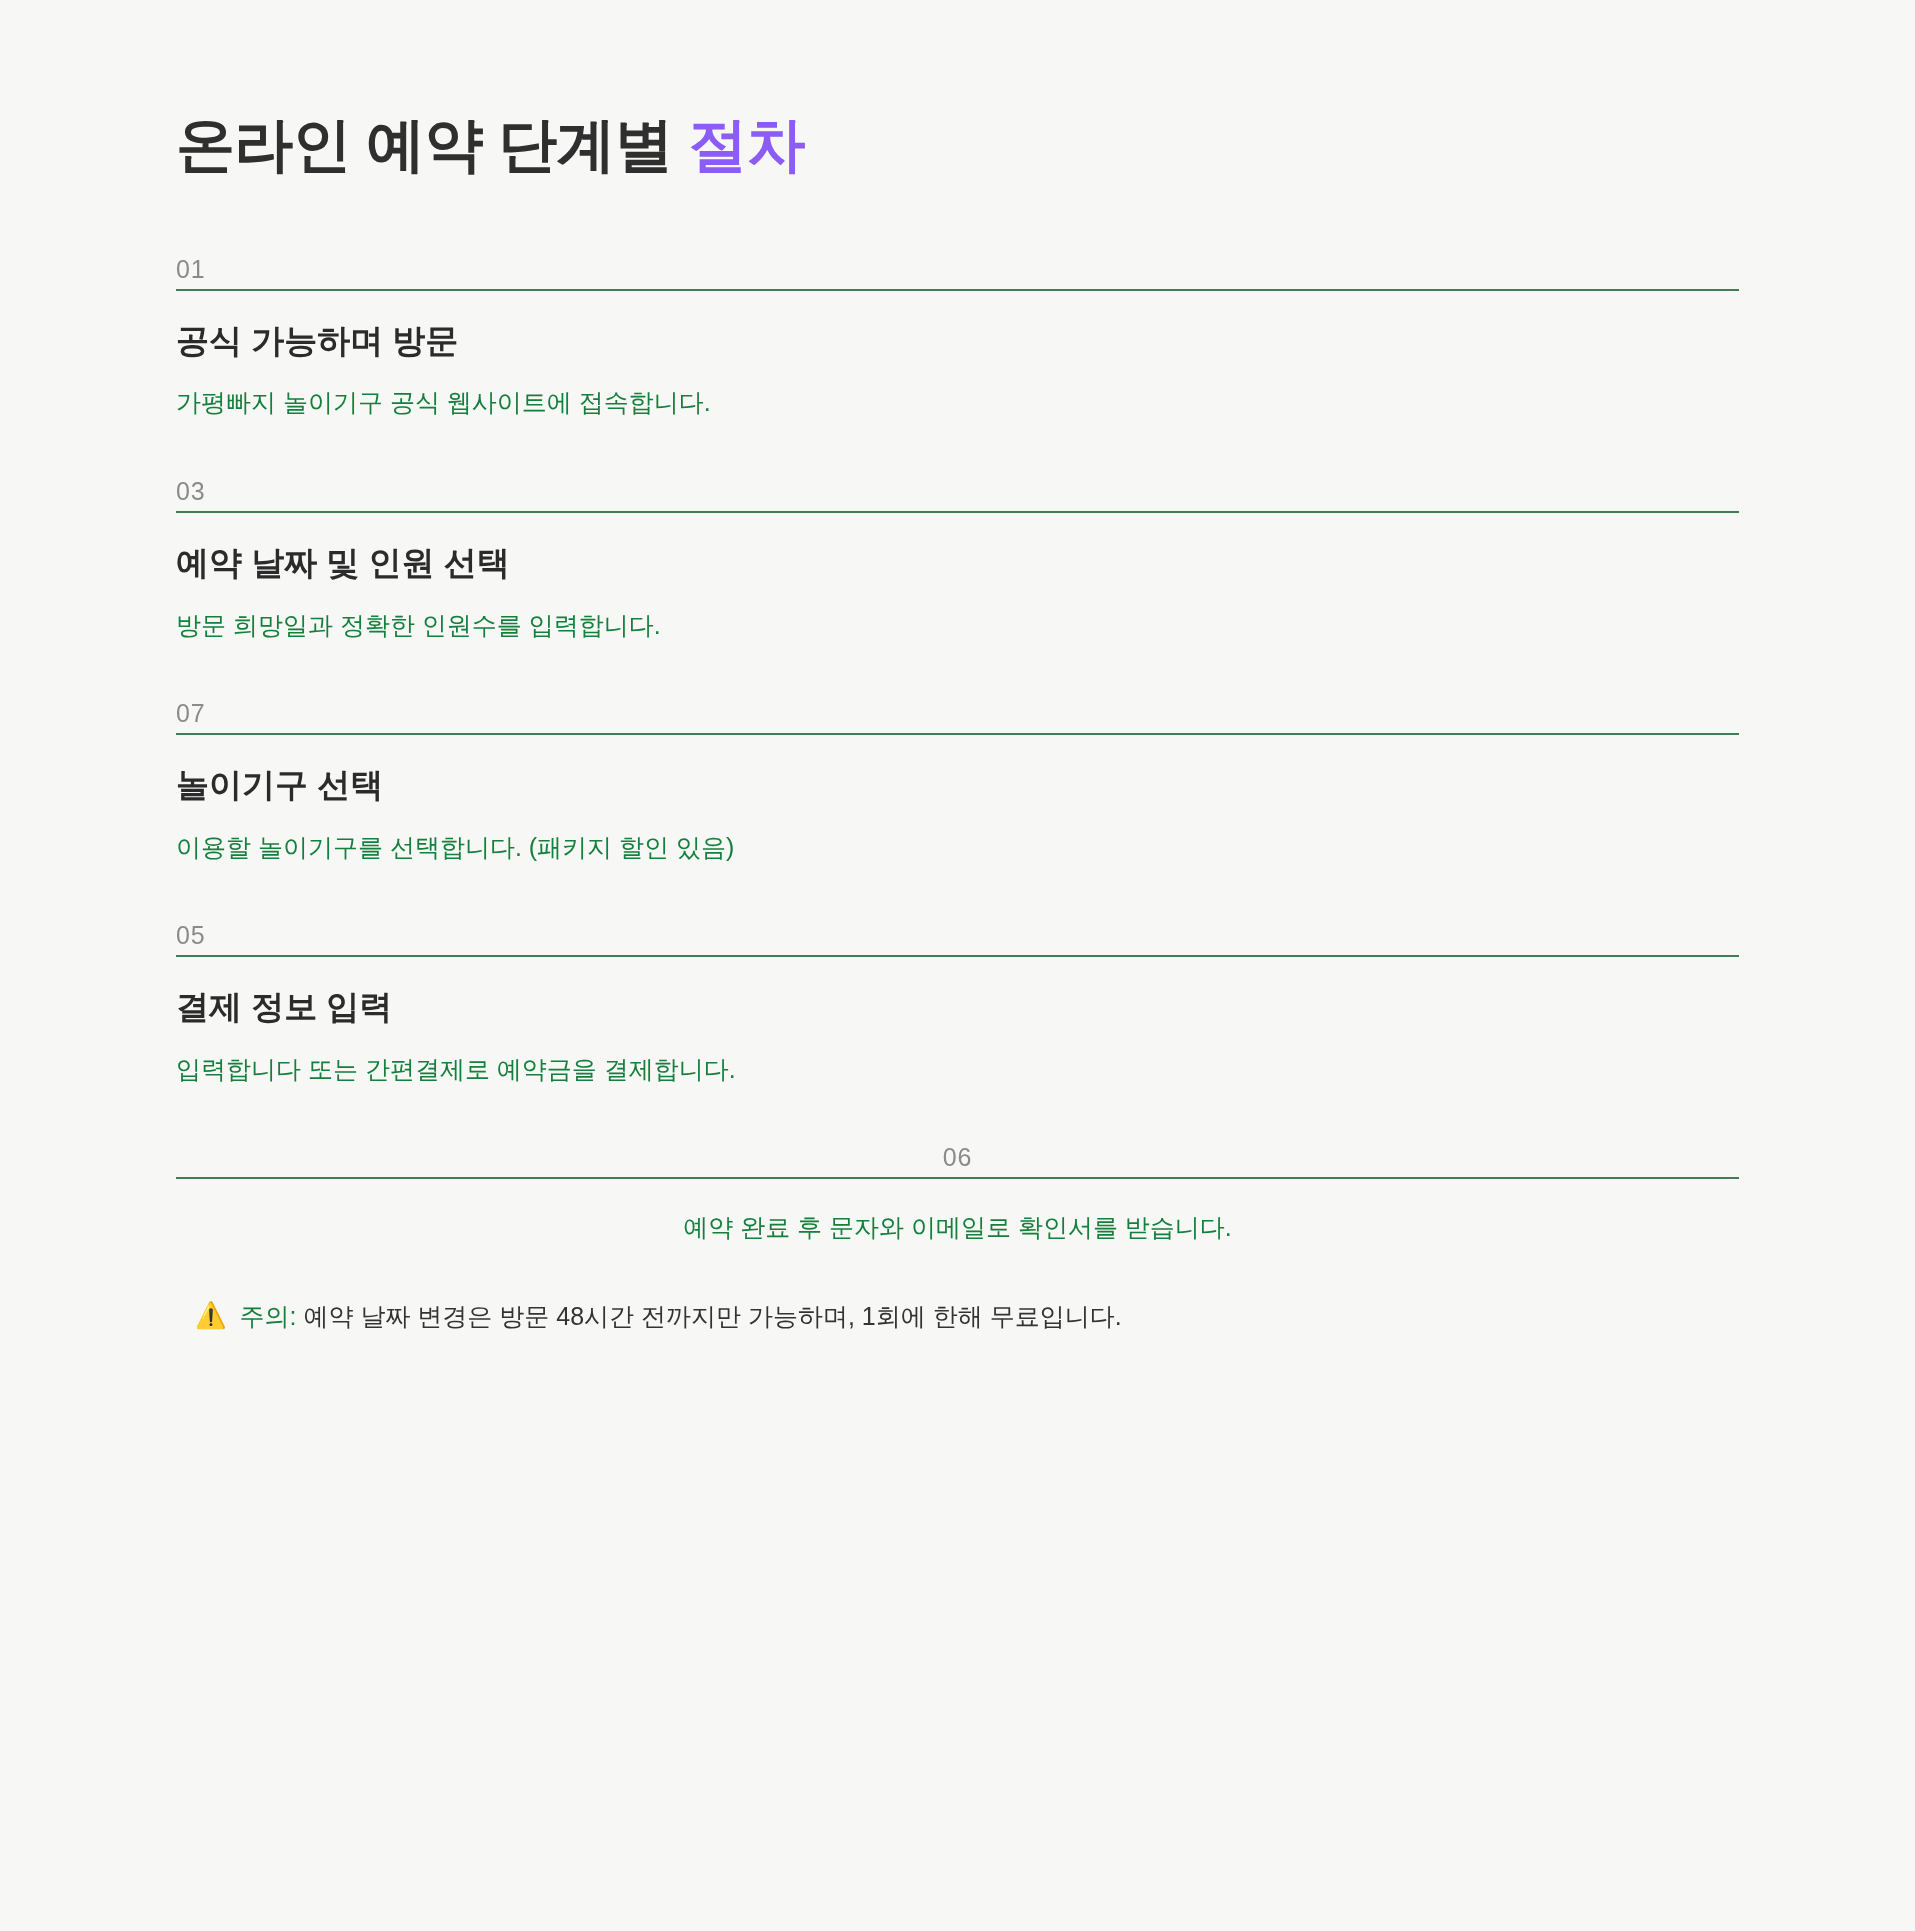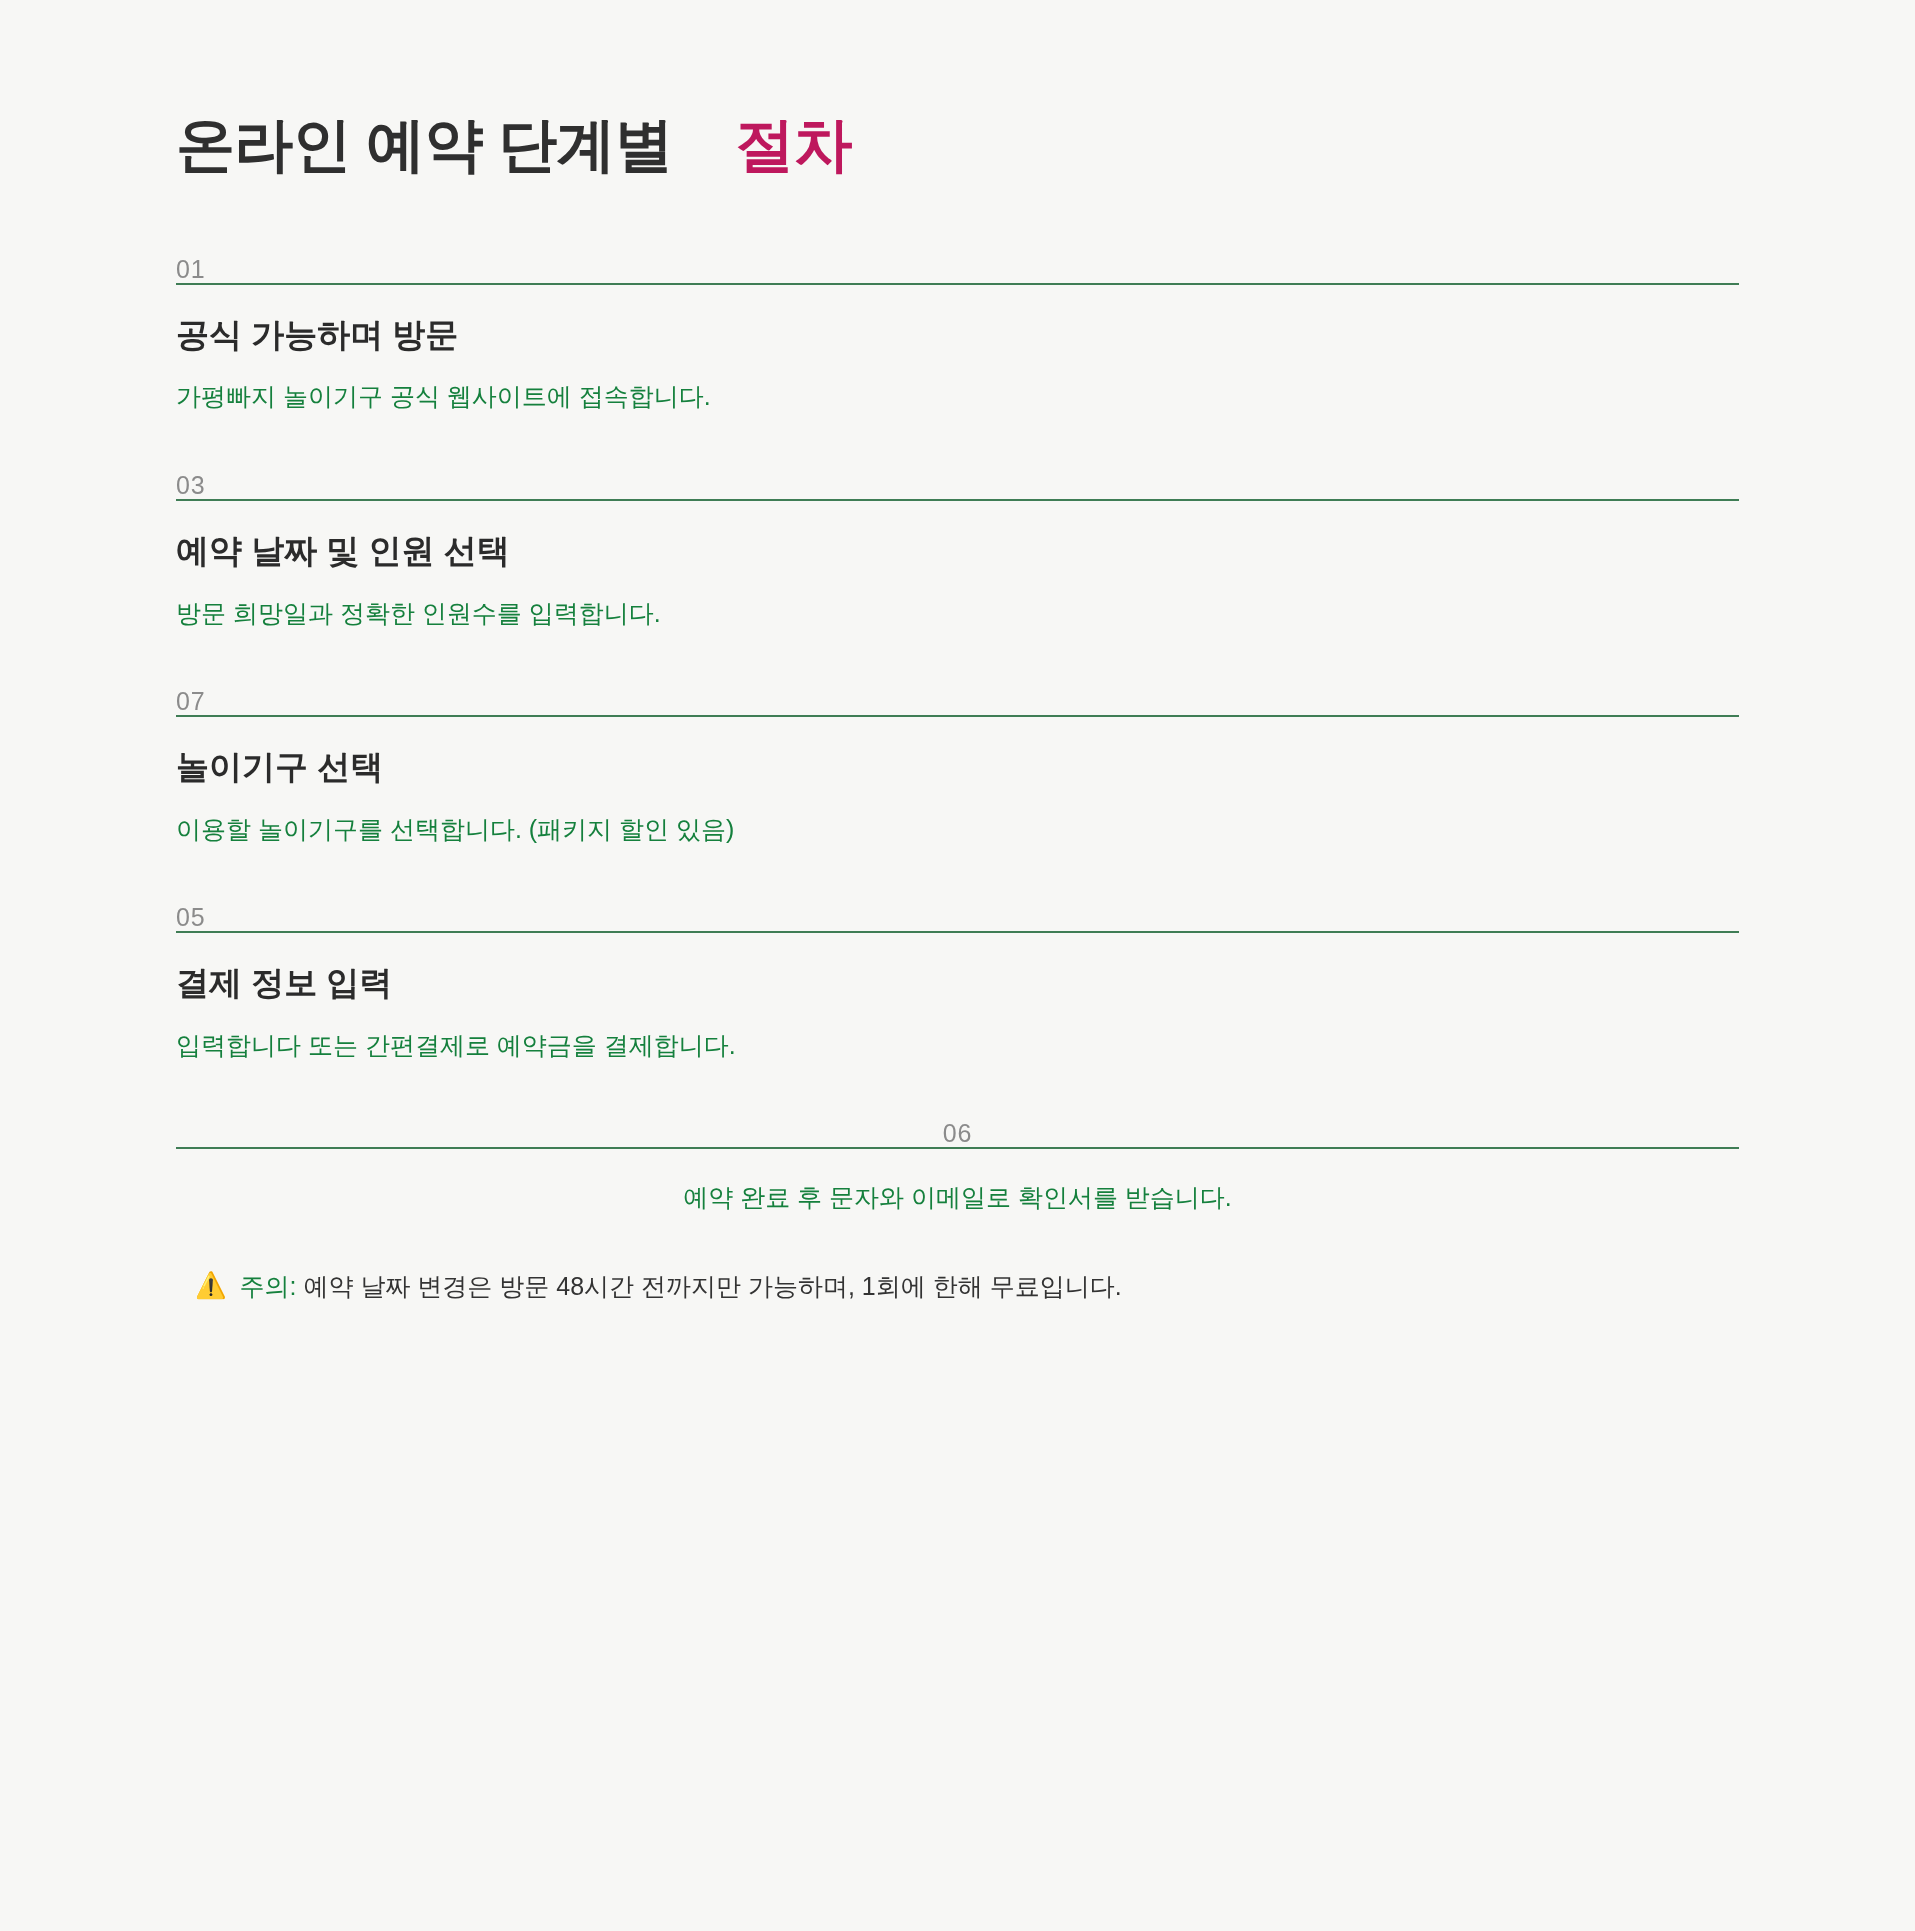--- a/index.html
+++ b/index.html
@@ -23,39 +23,38 @@
   }
   .title {
     font-size: 59px;
     font-weight: 700;
     letter-spacing: -0.8px;
     color: #2f2f2f;
     margin: 0 0 77px 0;
     line-height: 1.15;
   }
   .title .accent {
-    color: #be185d;
-    margin-left: 47px;
+    color: #8b5cf6;
   }
   .steps {
     display: block;
   }
   .step {
     margin-bottom: 57px;
   }
   .step:last-of-type {
     margin-bottom: 51px;
     text-align: center;
   }
   .step-num {
     font-size: 25px;
     color: #8b8b8b;
     letter-spacing: 0.8px;
     font-weight: 400;
-    padding-bottom: 1px;
+    padding-bottom: 7px;
     line-height: 1;
   }
   .step-rule {
     height: 0;
     border-top: 2.4px solid #3f7d55;
     margin-bottom: 30px;
   }
   .step-title {
     font-size: 33px;
     font-weight: 700;

